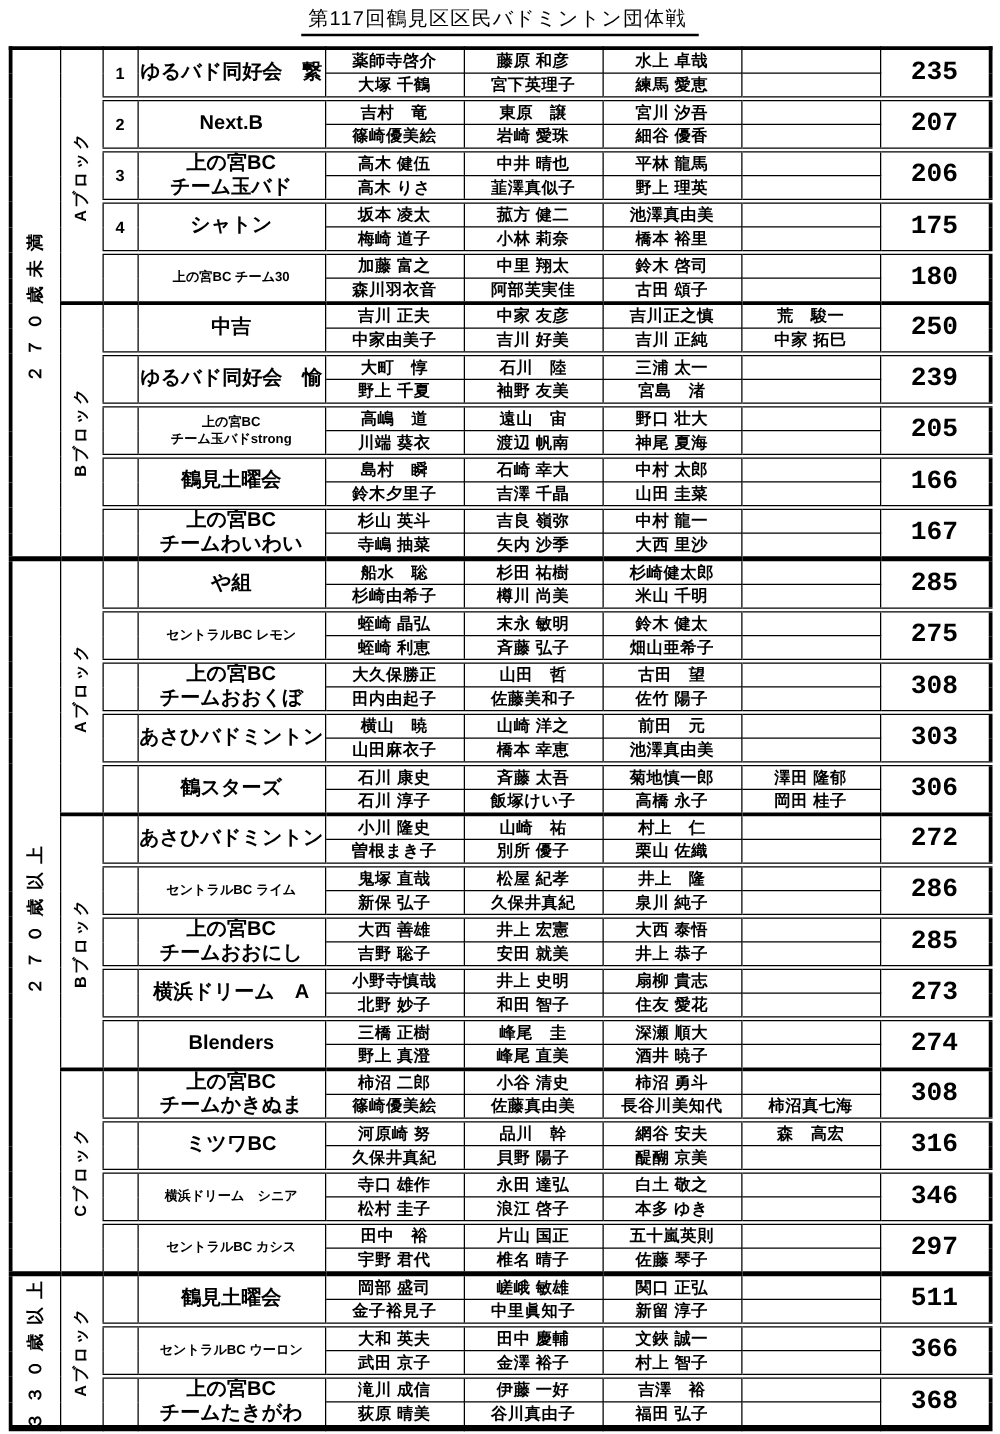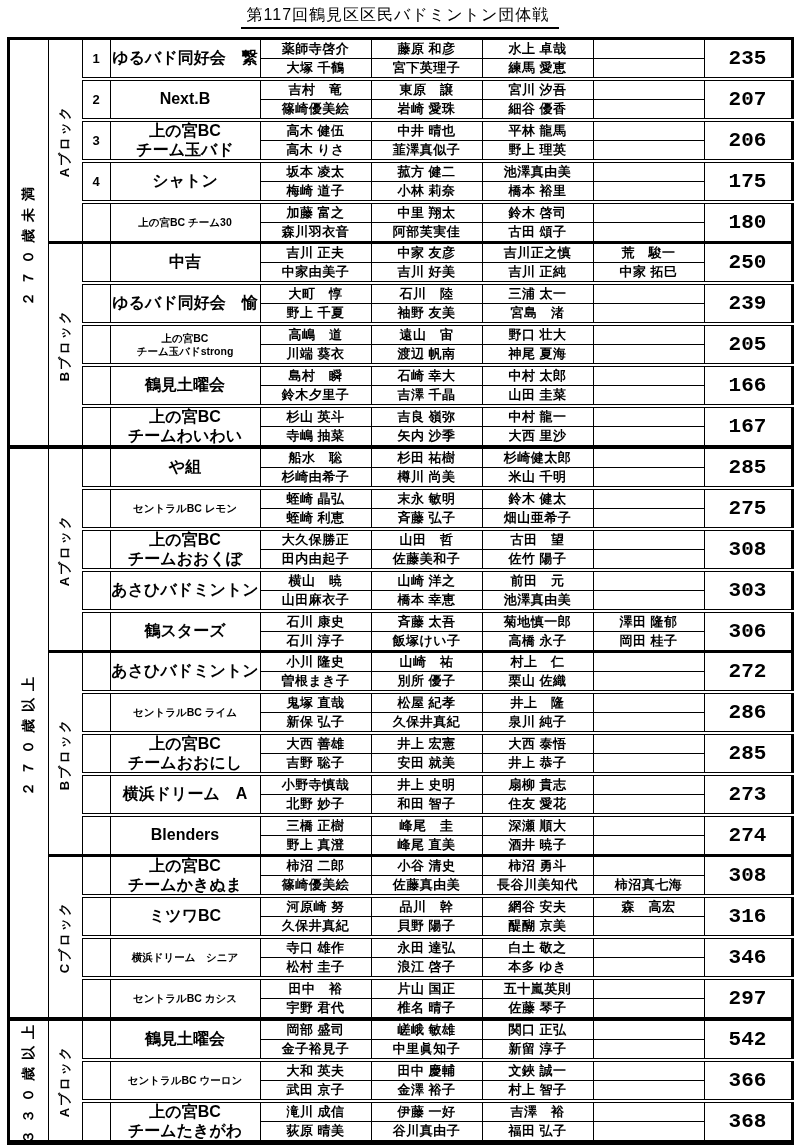--- a/index.html
+++ b/index.html
@@ -484,21 +484,21 @@
         </td>
         <td class="blk" rowspan="6">
           <div class="v">Aブロック</div>
         </td>
         <td class="num" rowspan="2"></td>
         <td class="team" rowspan="2">鶴見土曜会</td>
         <td class="p">岡部 盛司</td>
         <td class="p">嵯峨 敏雄</td>
         <td class="p">関口 正弘</td>
         <td class="p"></td>
-        <td class="score" rowspan="2">542</td>
+        <td class="score" rowspan="2">511</td>
       </tr>
       <tr class="r2">
         <td class="p">金子裕見子</td>
         <td class="p">中里眞知子</td>
         <td class="p">新留 淳子</td>
         <td class="p"></td>
       </tr>
       <tr class="team-start">
         <td class="num" rowspan="2"></td>
         <td class="team small" rowspan="2">セントラルBC ウーロン</td>

